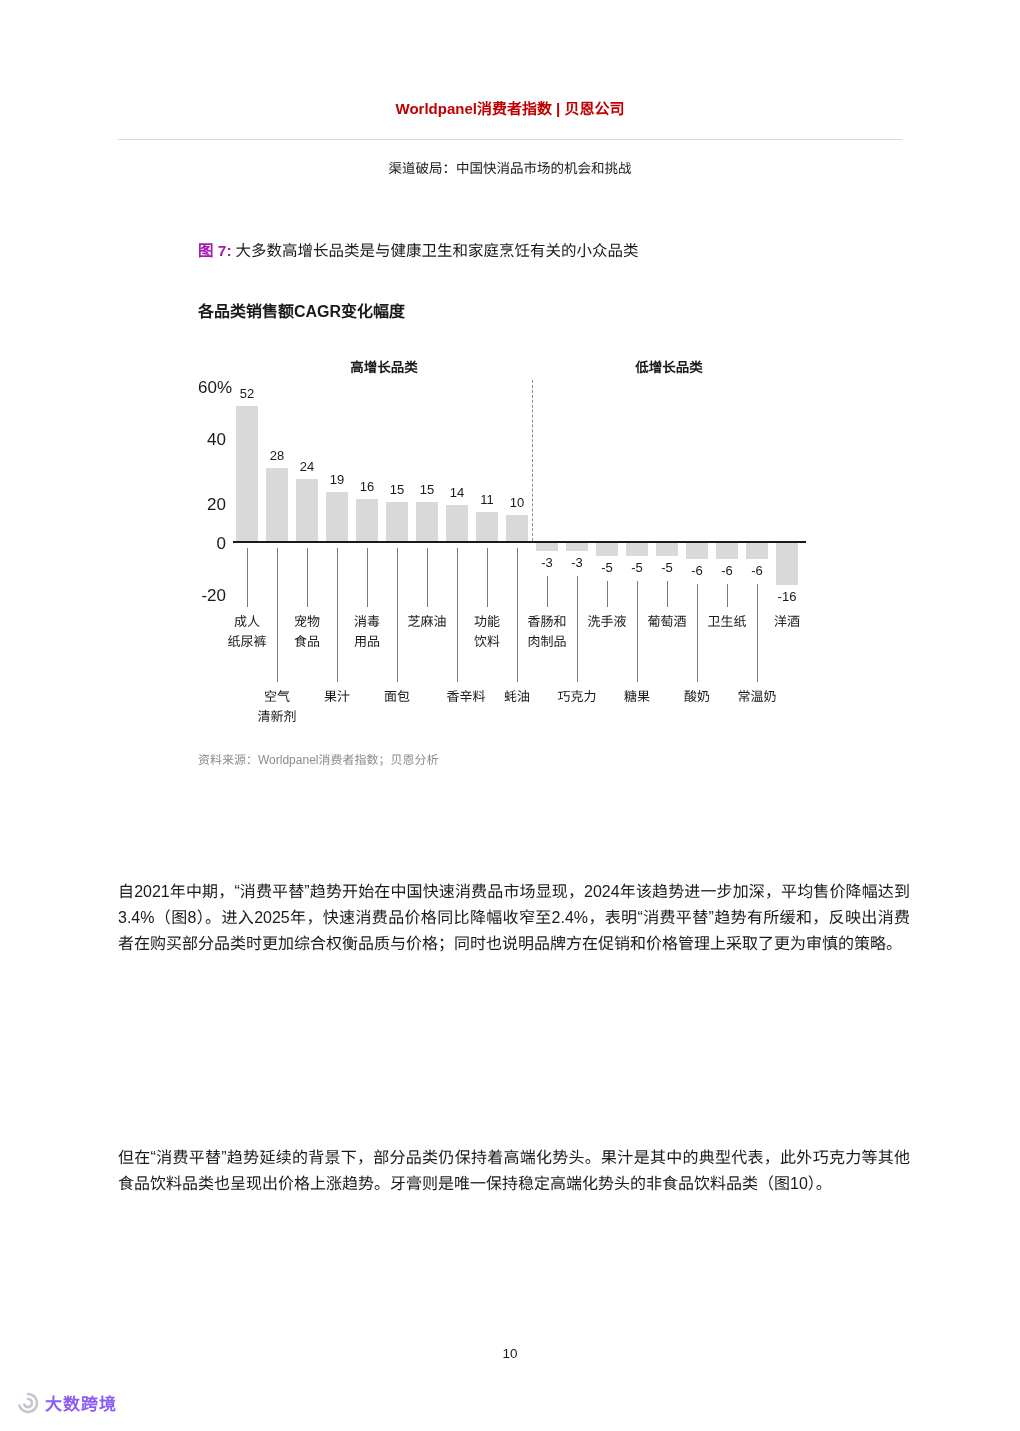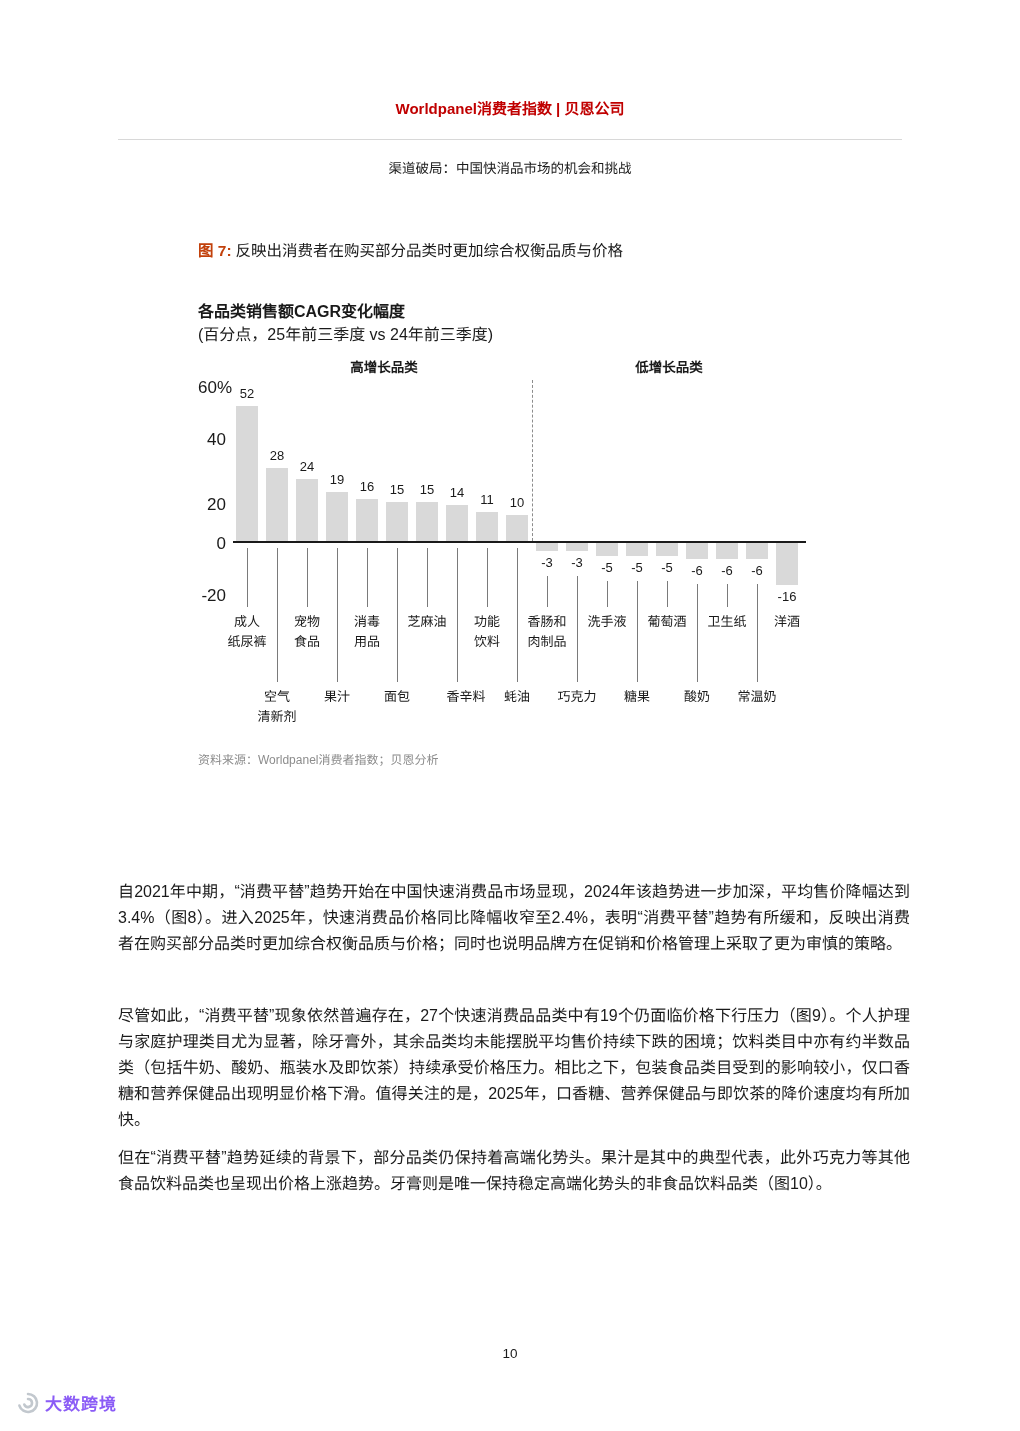--- a/index.html
+++ b/index.html
@@ -17,21 +17,21 @@
   }
   .header-rule {
     position:absolute; top:139px; left:118px; width:784px; height:1px; background:#d8d8d8;
   }
   .header-subtitle {
     position:absolute; top:157px; left:0; width:1020px;
     text-align:center; font-size:13.5px; color:#1a1a1a;
   }
 
   .figure-caption { position:absolute; top:238px; left:198px; width:700px; font-size:15.5px; }
-  .fig-label { color:#c2410c; font-weight:bold; margin-right:4px; }
+  .fig-label { color:#a21caf; font-weight:bold; margin-right:4px; }
 
   .chart-title { position:absolute; top:298px; left:198px; font-size:16px; font-weight:bold; }
   .chart-subtitle { position:absolute; top:321px; left:198px; font-size:16px; }
 
   .group-label { position:absolute; top:356px; width:160px; text-align:center; font-size:13.5px; font-weight:bold; }
   .group-high { left:304px; }
   .group-low { left:589px; }
 
   .chart { position:absolute; left:198px; top:378px; width:640px; height:355px; }
   .y-tick { position:absolute; left:0; width:28px; text-align:right; font-size:17px; color:#1a1a1a; }
@@ -65,25 +65,24 @@
 </head>
 <body>
 
 <div class="page">
 
   <div class="header-brand">Worldpanel消费者指数 | 贝恩公司</div>
   <div class="header-rule"></div>
   <div class="header-subtitle">渠道破局：中国快消品市场的机会和挑战</div>
 
   <div class="figure-caption">
-    <span class="fig-label">图 7:</span><span>反映出消费者在购买部分品类时更加综合权衡品质与价格</span>
+    <span class="fig-label">图 7:</span><span>大多数高增长品类是与健康卫生和家庭烹饪有关的小众品类</span>
   </div>
 
   <div class="chart-title">各品类销售额CAGR变化幅度</div>
-  <div class="chart-subtitle">(百分点，25年前三季度 vs 24年前三季度)</div>
 
   <div class="group-label group-high">高增长品类</div>
   <div class="group-label group-low">低增长品类</div>
 
   <div class="chart" id="chart-plot">
     <div class="zero-line"></div>
     <div class="dashed-sep"></div>
   <div class="y-tick" style="top: 0px;">60%</div>
       <div class="y-tick" style="top: 52px;">40</div>
       <div class="y-tick" style="top: 104px; margin-top: 13px;">20</div>
@@ -168,21 +167,20 @@
       <div class="cat-label" style="left: 531px; top: 309px;">常温奶</div>
       <div class="connector" style="left: 559px; top: 205.6px; height: 98.4px;"></div>
       <div class="bar" style="left: 578px; height: 41.6px; top: 165px; background: rgb(217, 217, 217);"></div>
       <div class="val-label" style="left: 569px; top: 210.6px;">-16</div>
       <div class="cat-label" style="left: 561px; top: 234px;">洋酒</div>
     </div>
 
   <div class="source">资料来源：Worldpanel消费者指数；贝恩分析</div>
 
   <p class="body-para p1">自2021年中期，“消费平替”趋势开始在中国快速消费品市场显现，2024年该趋势进一步加深，平均售价降幅达到3.4%（图8）。进入2025年，快速消费品价格同比降幅收窄至2.4%，表明“消费平替”趋势有所缓和，反映出消费者在购买部分品类时更加综合权衡品质与价格；同时也说明品牌方在促销和价格管理上采取了更为审慎的策略。</p>
-  <p class="body-para p2">尽管如此，“消费平替”现象依然普遍存在，27个快速消费品品类中有19个仍面临价格下行压力（图9）。个人护理与家庭护理类目尤为显著，除牙膏外，其余品类均未能摆脱平均售价持续下跌的困境；饮料类目中亦有约半数品类（包括牛奶、酸奶、瓶装水及即饮茶）持续承受价格压力。相比之下，包装食品类目受到的影响较小，仅口香糖和营养保健品出现明显价格下滑。值得关注的是，2025年，口香糖、营养保健品与即饮茶的降价速度均有所加快。</p>
   <p class="body-para p3">但在“消费平替”趋势延续的背景下，部分品类仍保持着高端化势头。果汁是其中的典型代表，此外巧克力等其他食品饮料品类也呈现出价格上涨趋势。牙膏则是唯一保持稳定高端化势头的非食品饮料品类（图10）。</p>
 
   <div class="page-number">10</div>
 
   <div class="watermark">
     <span class="wm-logo">
       <svg viewBox="0 0 24 24" width="24" height="24" aria-hidden="true">
         <path d="M12 3a9 9 0 1 1-8.6 11.6" fill="none" stroke="#c2c8ce" stroke-width="2.6" stroke-linecap="round"></path>
         <path d="M12 8a4 4 0 1 1-3.7 5.5" fill="none" stroke="#c2c8ce" stroke-width="2.6" stroke-linecap="round"></path>
       </svg>

